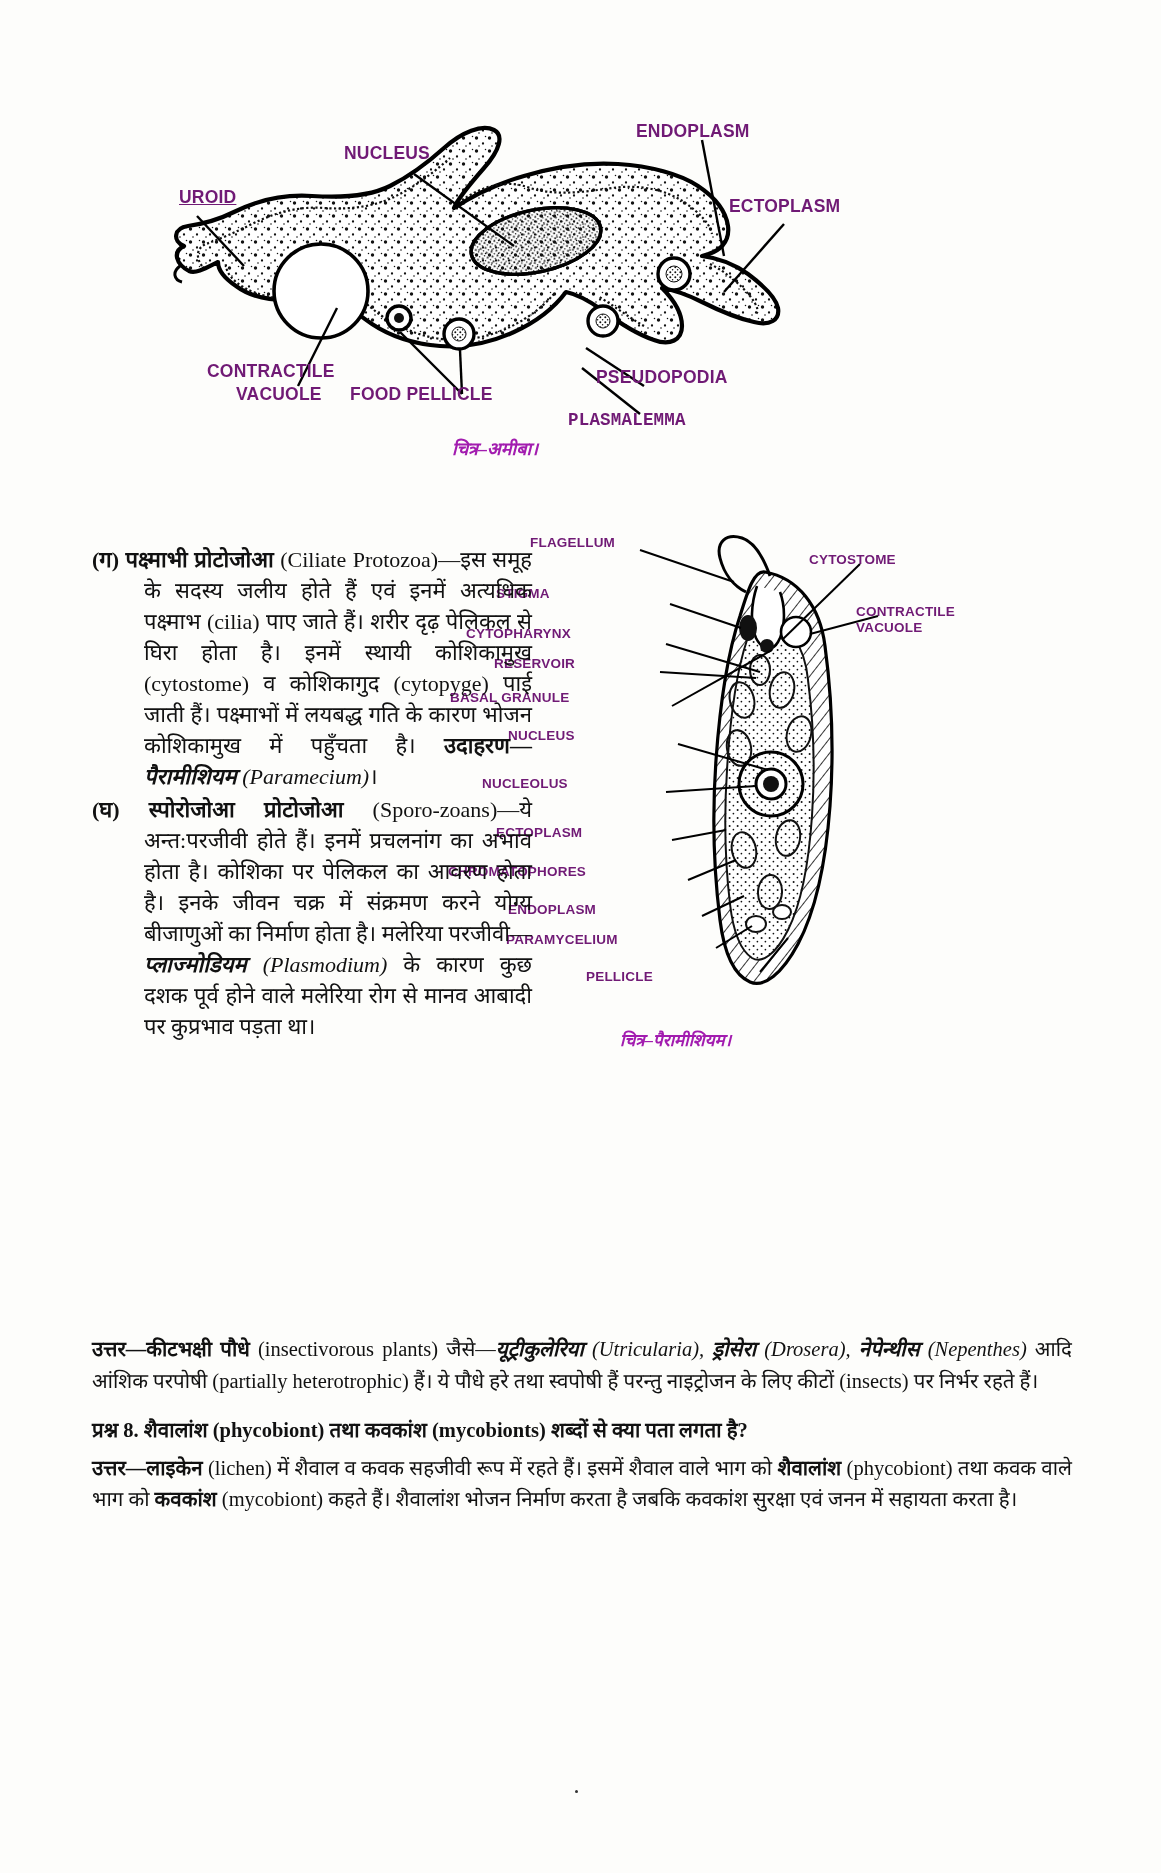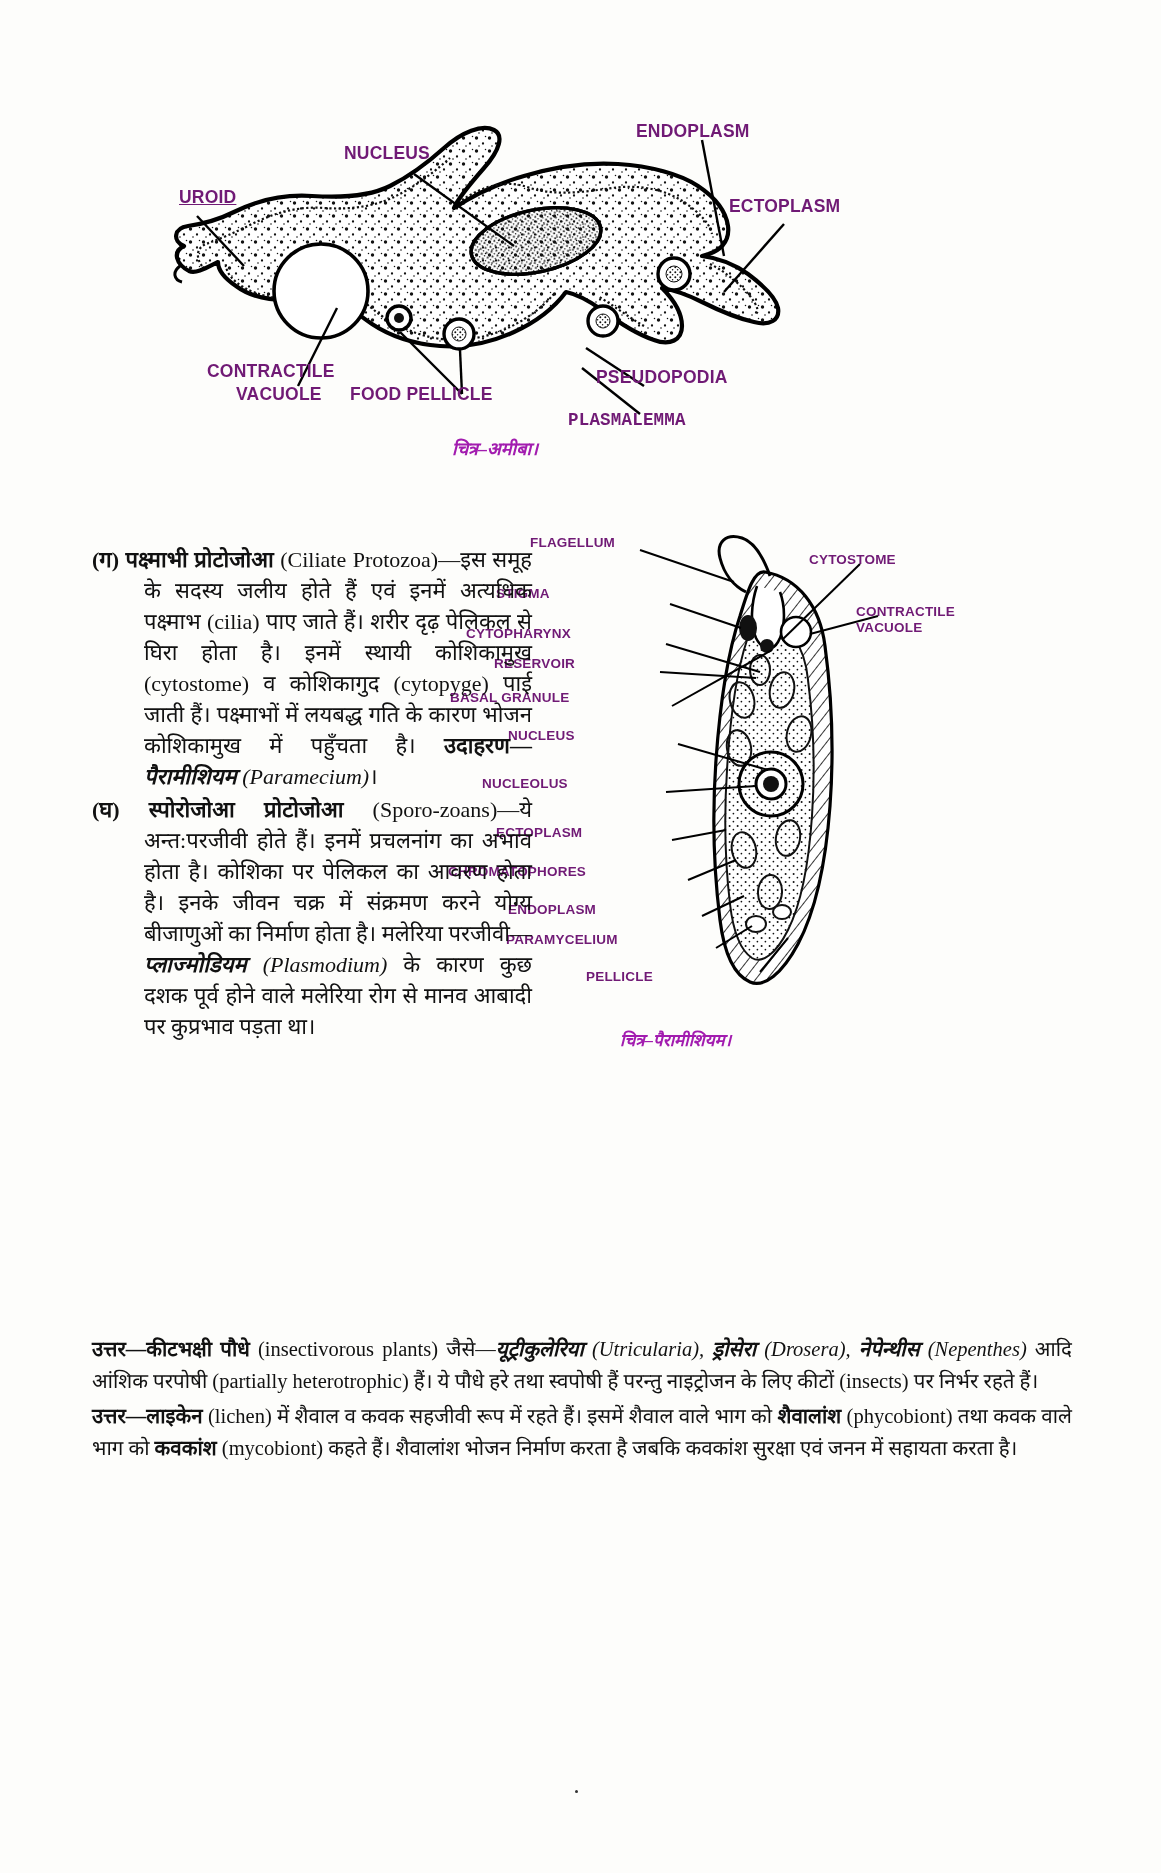--- a/index.html
+++ b/index.html
@@ -319,20 +319,24 @@
     </p>
   </div>
 
   <div id="qa" class="hindi">
 
 
     <div class="ans">
       <span class="bold">उत्तर—</span><span class="inline-parts"><span style="font-weight: bold;">कीटभक्षी पौधे </span><span>(insectivorous plants) </span><span>जैसे—</span><span style="font-weight: bold; font-style: italic;">यूट्रीकुलेरिया </span><span style="font-style: italic;">(Utricularia), </span><span style="font-weight: bold; font-style: italic;">ड्रोसेरा </span><span style="font-style: italic;">(Drosera), </span><span style="font-weight: bold; font-style: italic;">नेपेन्थीस </span><span style="font-style: italic;">(Nepenthes) </span><span>आदि आंशिक परपोषी </span><span>(partially heterotrophic) </span><span>हैं। ये पौधे हरे तथा स्वपोषी हैं परन्तु नाइट्रोजन के लिए कीटों </span><span>(insects) </span><span>पर निर्भर रहते हैं।</span></span>
     </div>
 
+    <div class="qrow indent" style="margin-top:18px;">
+      <span class="qlabel">प्रश्न 8.</span>
+      <span class="q inline-parts"><span style="font-weight: bold;">शैवालांश (phycobiont) </span><span style="font-weight: bold;">तथा </span><span style="font-weight: bold;">कवकांश (mycobionts) </span><span style="font-weight: bold;">शब्दों से क्या पता लगता है?</span></span>
+    </div>
 
     <div class="ans">
       <span class="bold">उत्तर—</span><span class="inline-parts"><span style="font-weight: bold;">लाइकेन </span><span>(lichen) </span><span>में शैवाल व कवक सहजीवी रूप में रहते हैं। इसमें शैवाल वाले भाग को </span><span style="font-weight: bold;">शैवालांश </span><span>(phycobiont) </span><span>तथा कवक वाले भाग को </span><span style="font-weight: bold;">कवकांश </span><span>(mycobiont) </span><span>कहते हैं। शैवालांश भोजन निर्माण करता है जबकि कवकांश सुरक्षा एवं जनन में सहायता करता है।</span></span>
     </div>
   </div>
 
   <div class="dot"></div>
 </div>
 
 </body></html>

